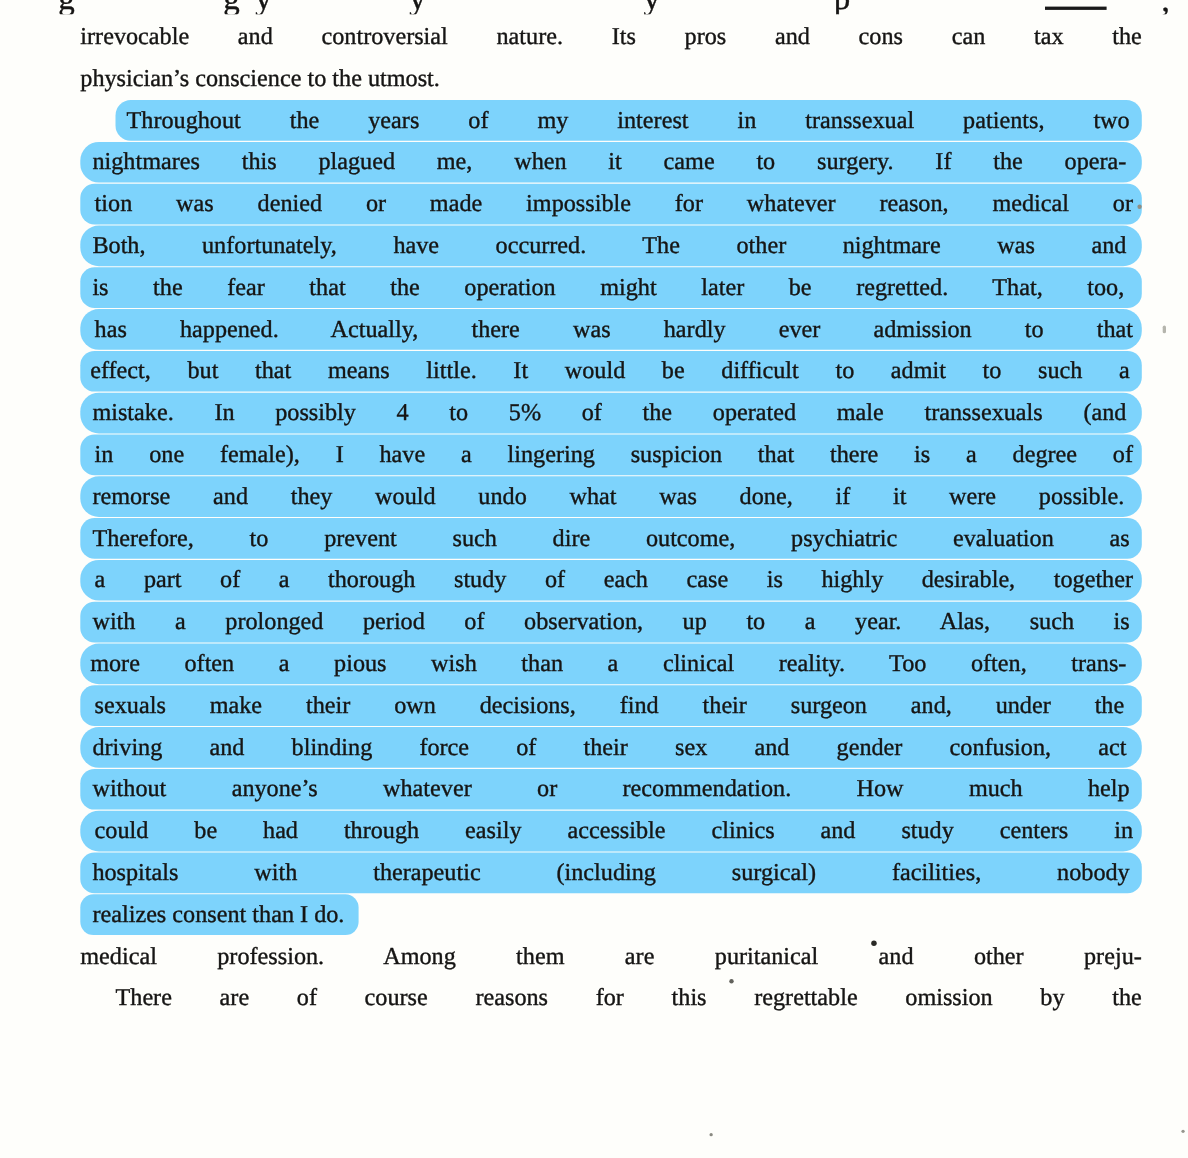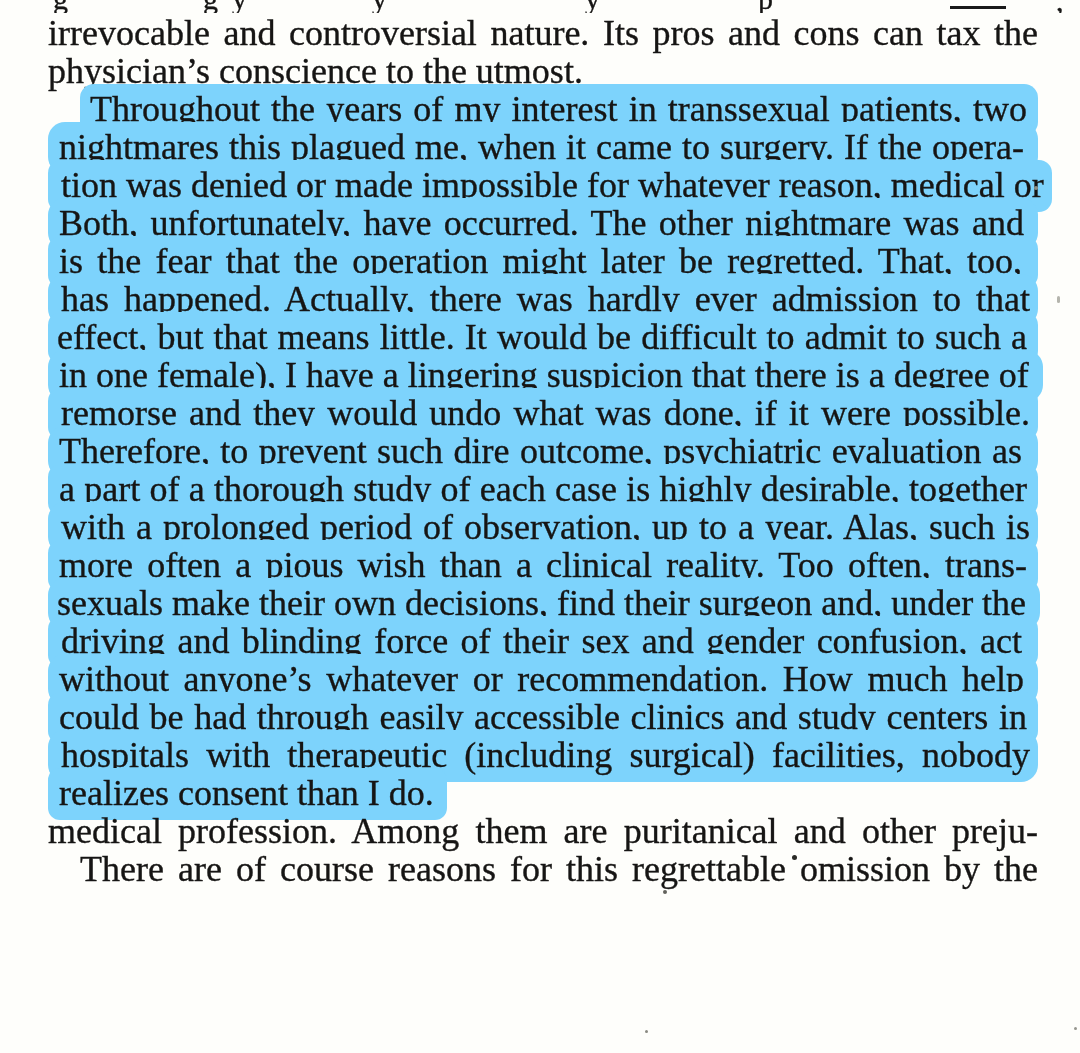--- a/index.html
+++ b/index.html
@@ -21,24 +21,25 @@
     -webkit-text-stroke:0.35px #161514;
   }
   .topstrip .rule {
     position:absolute; top:6px; left:950px; width:56px; height:3px;
     background:#1a1a1a;
   }
 
   .textcol { position:absolute; top:14px; left:48px; width:990px; }
 
   .line {
-    font-size:36px; line-height:38px; height:38px;
+    font-size:22px; line-height:38px; height:38px;
     text-align:justify; text-align-last:justify;
     -webkit-text-stroke:0.35px #161514;
     white-space:nowrap;
+    margin-left:25px;
   }
   .line.last { text-align-last:left; }
   .indent { text-indent:32px; }
 
   .p1 { margin:0; } .p2 { margin:0; } .p3 { margin:0; }
 
   
   .hl {
     background:#7dd3fc;
     border-radius:13px;
@@ -84,20 +85,21 @@
     </div>
 
     <div class="p2">
       <div class="line indent"><span class="hl">Throughout the years of my interest in transsexual patients, two</span></div>
       <div class="line"><span class="hl">nightmares this plagued me, when it came to surgery. If the opera-</span></div>
       <div class="line"><span class="hl">tion was denied or made impossible for whatever reason, medical or</span></div>
       <div class="line"><span class="hl">Both, unfortunately, have occurred. The other nightmare was and</span></div>
       <div class="line"><span class="hl">is the fear that the operation might later be regretted. That, too,</span></div>
       <div class="line"><span class="hl">has happened. Actually, there was hardly ever admission to that</span></div>
       <div class="line"><span class="hl">effect, but that means little. It would be difficult to admit to such a</span></div>
+      <div class="line"><span class="hl">mistake. In possibly 4 to 5% of the operated male transsexuals (and</span></div>
       <div class="line"><span class="hl">in one female), I have a lingering suspicion that there is a degree of</span></div>
       <div class="line"><span class="hl">remorse and they would undo what was done, if it were possible.</span></div>
       <div class="line"><span class="hl">Therefore, to prevent such dire outcome, psychiatric evaluation as</span></div>
       <div class="line"><span class="hl">a part of a thorough study of each case is highly desirable, together</span></div>
       <div class="line"><span class="hl">with a prolonged period of observation, up to a year. Alas, such is</span></div>
       <div class="line"><span class="hl">more often a pious wish than a clinical reality. Too often, trans-</span></div>
       <div class="line"><span class="hl">sexuals make their own decisions, find their surgeon and, under the</span></div>
       <div class="line"><span class="hl">driving and blinding force of their sex and gender confusion, act</span></div>
       <div class="line"><span class="hl">without anyone’s whatever or recommendation. How much help</span></div>
       <div class="line"><span class="hl">could be had through easily accessible clinics and study centers in</span></div>

